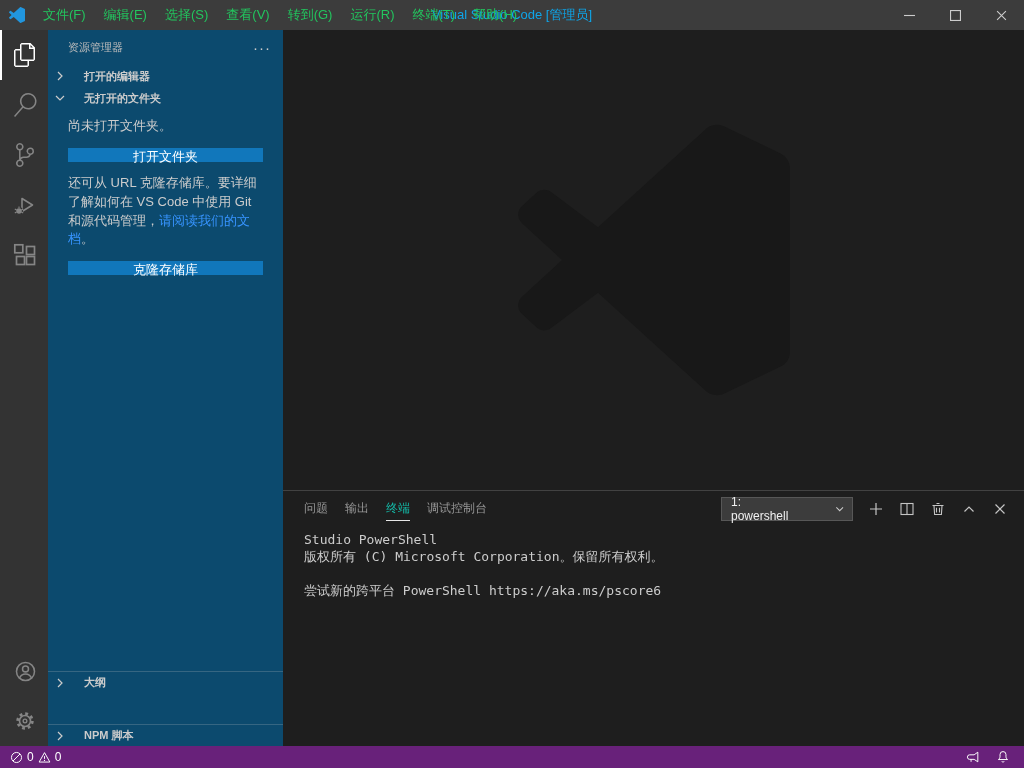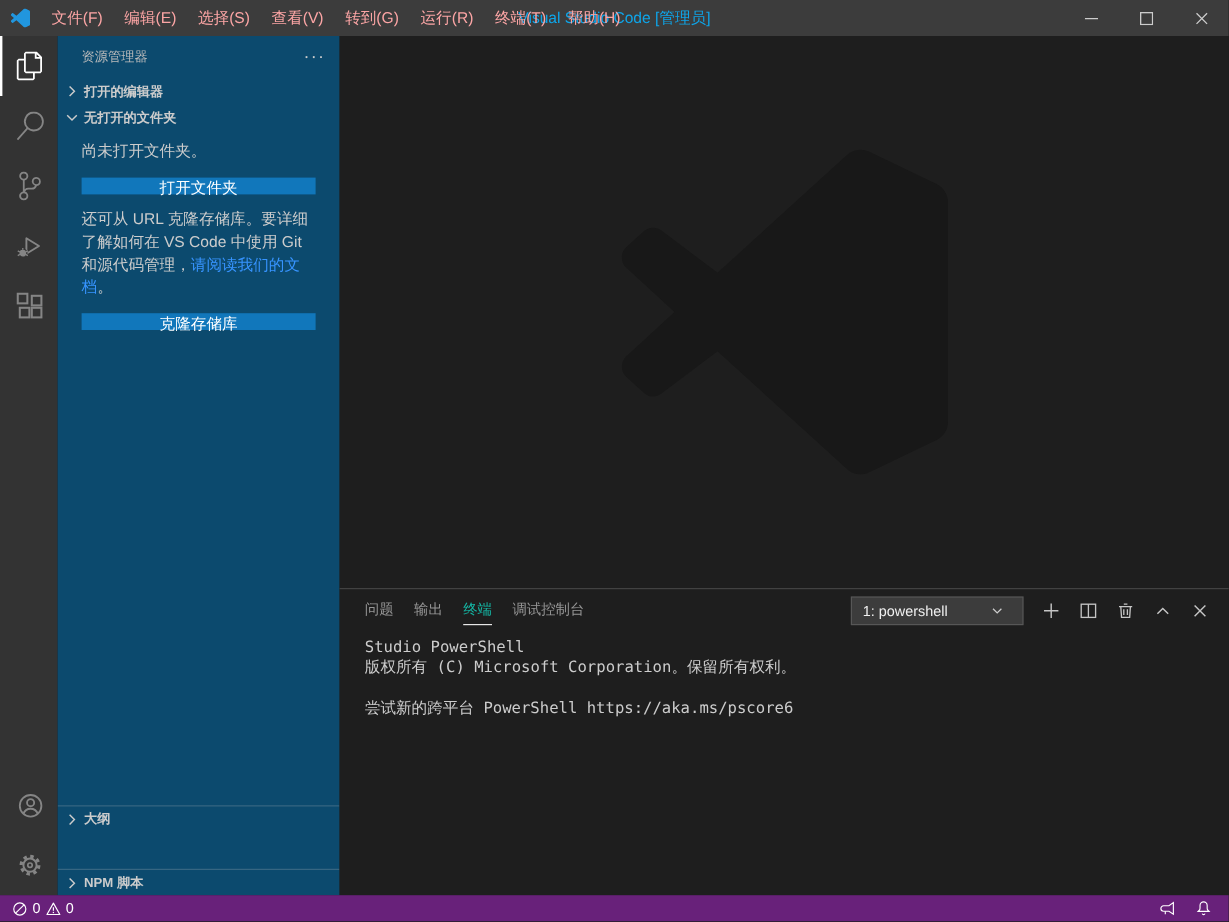--- a/index.html
+++ b/index.html
@@ -8,59 +8,59 @@
     background:#1e1e1e;
     font-family:"Liberation Sans","DejaVu Sans",sans-serif;
     font-size:13px; color:#cccccc; overflow:hidden;
   }
   .app { width:1024px; height:768px; display:flex; flex-direction:column; }
 
   
   .titlebar { height:30px; min-height:30px; background:#3c3c3c; display:flex; align-items:center; position:relative; }
   .tb-logo { width:34px; display:flex; align-items:center; justify-content:center; }
   .menubar { display:flex; z-index:2; }
-  .menu-item { padding:0 9px; line-height:30px; font-size:13px; color:#fca5a5; cursor:default; }
+  .menu-item { padding:0 9px; line-height:30px; font-size:13px; color:#22c55e; cursor:default; }
   .tb-title { position:absolute; left:0; right:0; text-align:center; font-size:13px; color:#0ea5e9; pointer-events:none; }
   .win-controls { margin-left:auto; display:flex; z-index:2; }
   .win-btn { width:46px; height:30px; display:flex; align-items:center; justify-content:center; color:#cccccc; cursor:pointer; }
 
   
   .main { flex:1; display:flex; min-height:0; }
 
   
   .activitybar { width:48px; min-width:48px; background:#333333; display:flex; flex-direction:column; }
   .ab-item { height:50px; display:flex; align-items:center; justify-content:center; color:#858585; border-left:2px solid transparent; cursor:pointer; }
   .ab-item.active { color:#ffffff; border-left-color:#ffffff; }
   .ab-bottom { margin-top:auto; }
 
   
   .sidebar { width:235px; min-width:235px; background:#0c4a6e; display:flex; flex-direction:column; overflow:hidden; }
   .sb-header { height:35px; min-height:35px; display:flex; align-items:center; padding:0 12px 0 20px; font-size:11px; color:#bbbbbb; }
   .sb-more { margin-left:auto; font-size:15px; color:#cccccc; letter-spacing:1px; cursor:pointer; line-height:10px; }
-  .section-row { height:22px; min-height:22px; display:flex; align-items:center; padding:0 4px; font-size:11px; font-weight:700; color:#cccccc; cursor:pointer; }
+  .section-row { height:22px; min-height:22px; display:flex; align-items:center; padding:0 4px; font-size:11px; font-weight:700; color:#cccccc; cursor:pointer;gap:14px; }
   .section-row svg { flex:none; margin-right:2px; }
   .sb-content { padding:8px 20px 0 20px; font-size:13px; line-height:1.45; color:#cccccc; }
   .vs-button { display:block; width:100%; height:14px; margin:12px 0 2px 0; background:#1177bb; color:#ffffff; border:none; font-size:13px; font-family:inherit; cursor:pointer; }
   .clone-text { margin-top:12px; }
   .link { color:#3794ff; cursor:pointer; text-decoration:none; }
   .sb-bottom { margin-top:auto; }
   .sb-bottom .section-row { border-top:1px solid rgba(204,204,204,0.22);margin-top:31px; }
 
   
   .editor-col { flex:1; display:flex; flex-direction:column; min-width:0; background:#1e1e1e; }
   .editor { flex:1; position:relative; }
   .watermark { position:absolute; top:50%; left:50%; transform:translate(-50%,-50%); }
 
   .panel { height:256px; min-height:256px; border-top:1px solid #424242; display:flex; flex-direction:column; }
   .panel-header { height:35px; min-height:35px; display:flex; align-items:center; padding:0 16px 0 21px; }
   .ptabs { display:flex; gap:17px; }
   .ptab { font-size:12px; color:#969696; line-height:24px; border-bottom:1px solid transparent; cursor:pointer; }
   .ptab.active { color:#14b8a6; border-bottom-color:#e7e7e7; }
   .panel-actions { margin-left:auto; display:flex; align-items:center; gap:15px; }
-  .term-select { display:flex; align-items:center; justify-content:flex-start; width:144px; height:24px; padding:0 6px 0 9px; background:#3c3c3c; border:1px solid rgba(255,255,255,0.14); color:#f0f0f0; font-size:12px; cursor:pointer;gap:34px; }
+  .term-select { display:flex; align-items:center; justify-content:flex-start; width:132px; height:24px; padding:0 6px 0 9px; background:#3c3c3c; border:1px solid rgba(255,255,255,0.14); color:#f0f0f0; font-size:12px; cursor:pointer;gap:34px; }
   .pa-icon { color:#c5c5c5; display:flex; cursor:pointer; }
 
   .term-body { flex:1; padding:5px 0 0 21px; font-family:"DejaVu Sans Mono","Liberation Mono",monospace; font-size:13px; line-height:17px; color:#cccccc; overflow:hidden; }
   .term-line { min-height:17px; white-space:pre; }
   .cursor { display:inline-block; width:8px; height:14px; background:#cccccc; vertical-align:text-bottom; }
 
   
   .statusbar { height:22px; min-height:22px; background:#68217a; color:#ffffff; display:flex; align-items:center; font-size:12px; padding:0 10px; }
   .sb-left { display:flex; align-items:center; gap:9px; }
   .sb-group { display:flex; align-items:center; gap:4px; cursor:pointer; }

